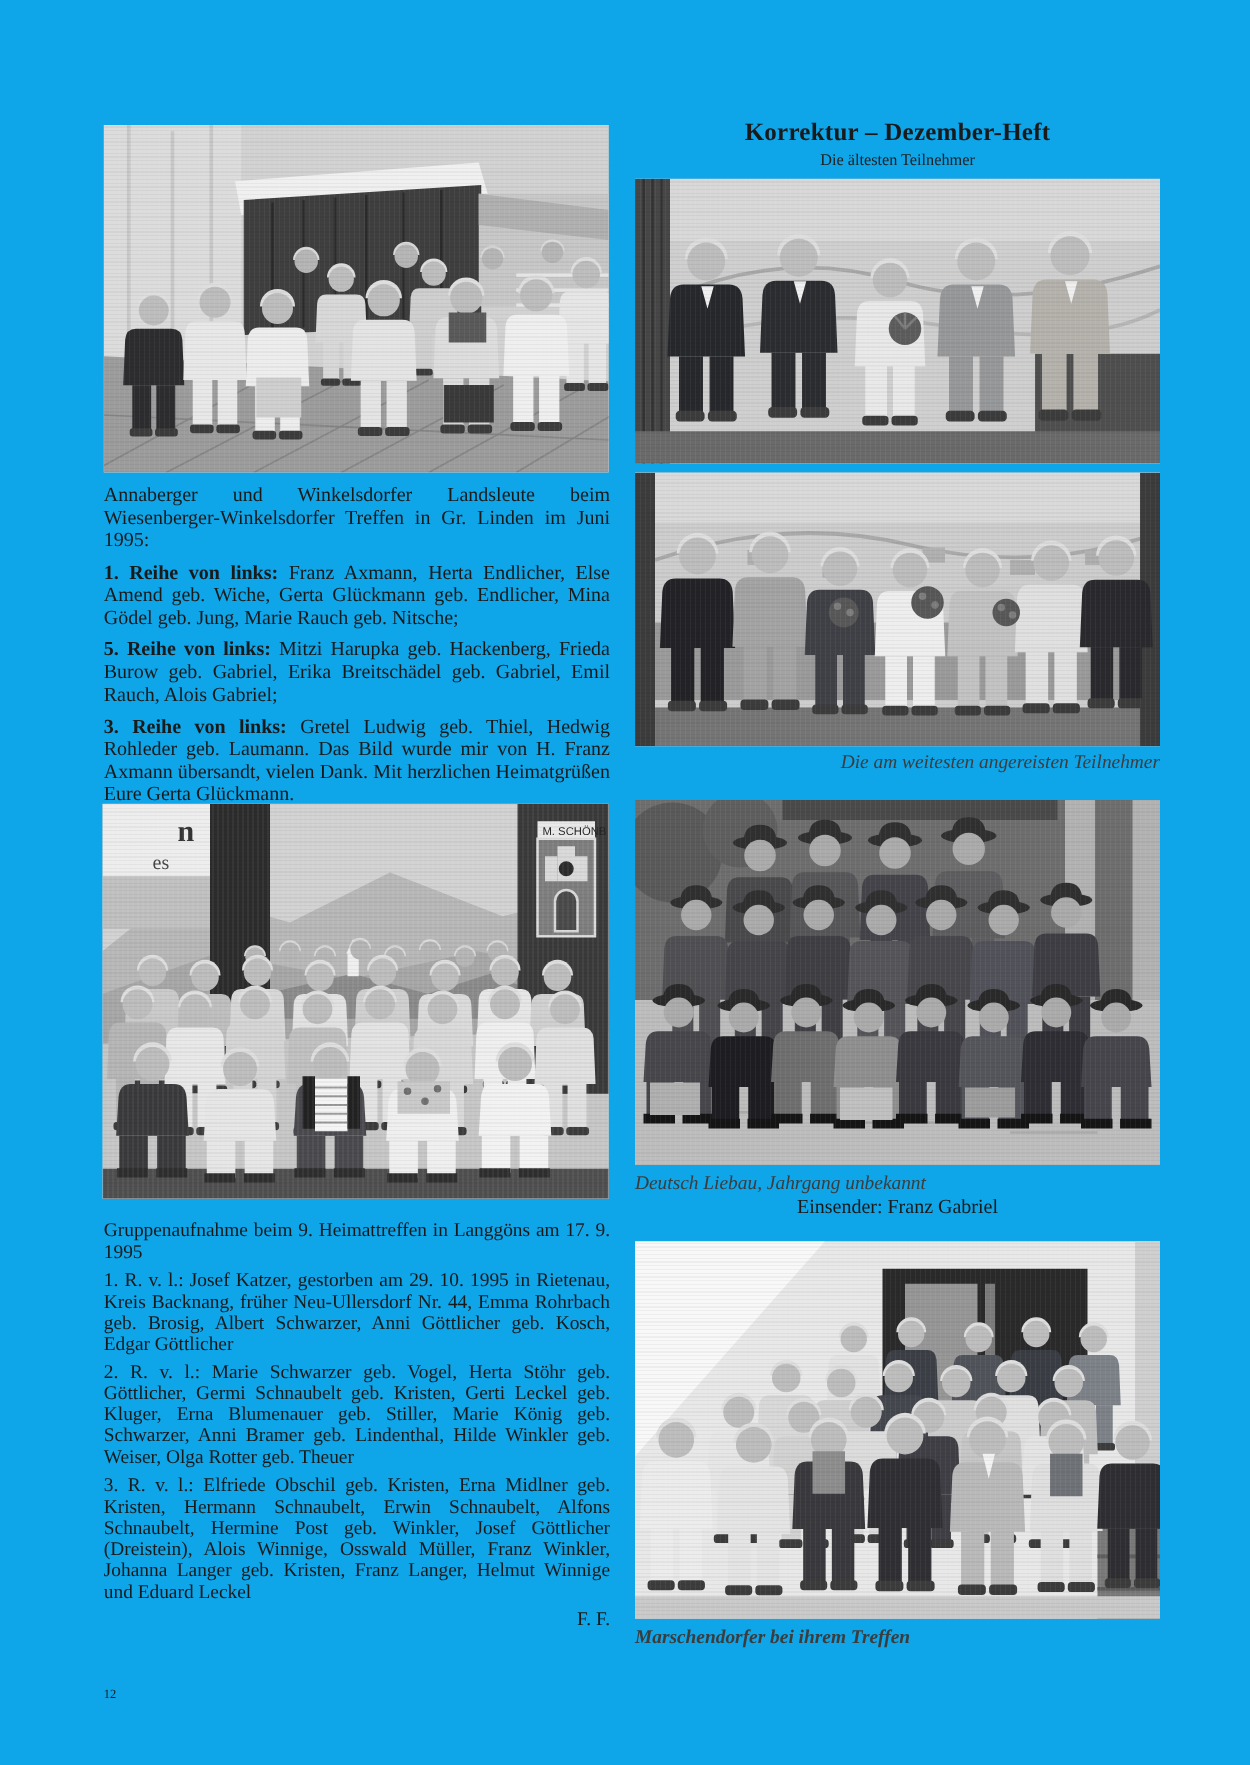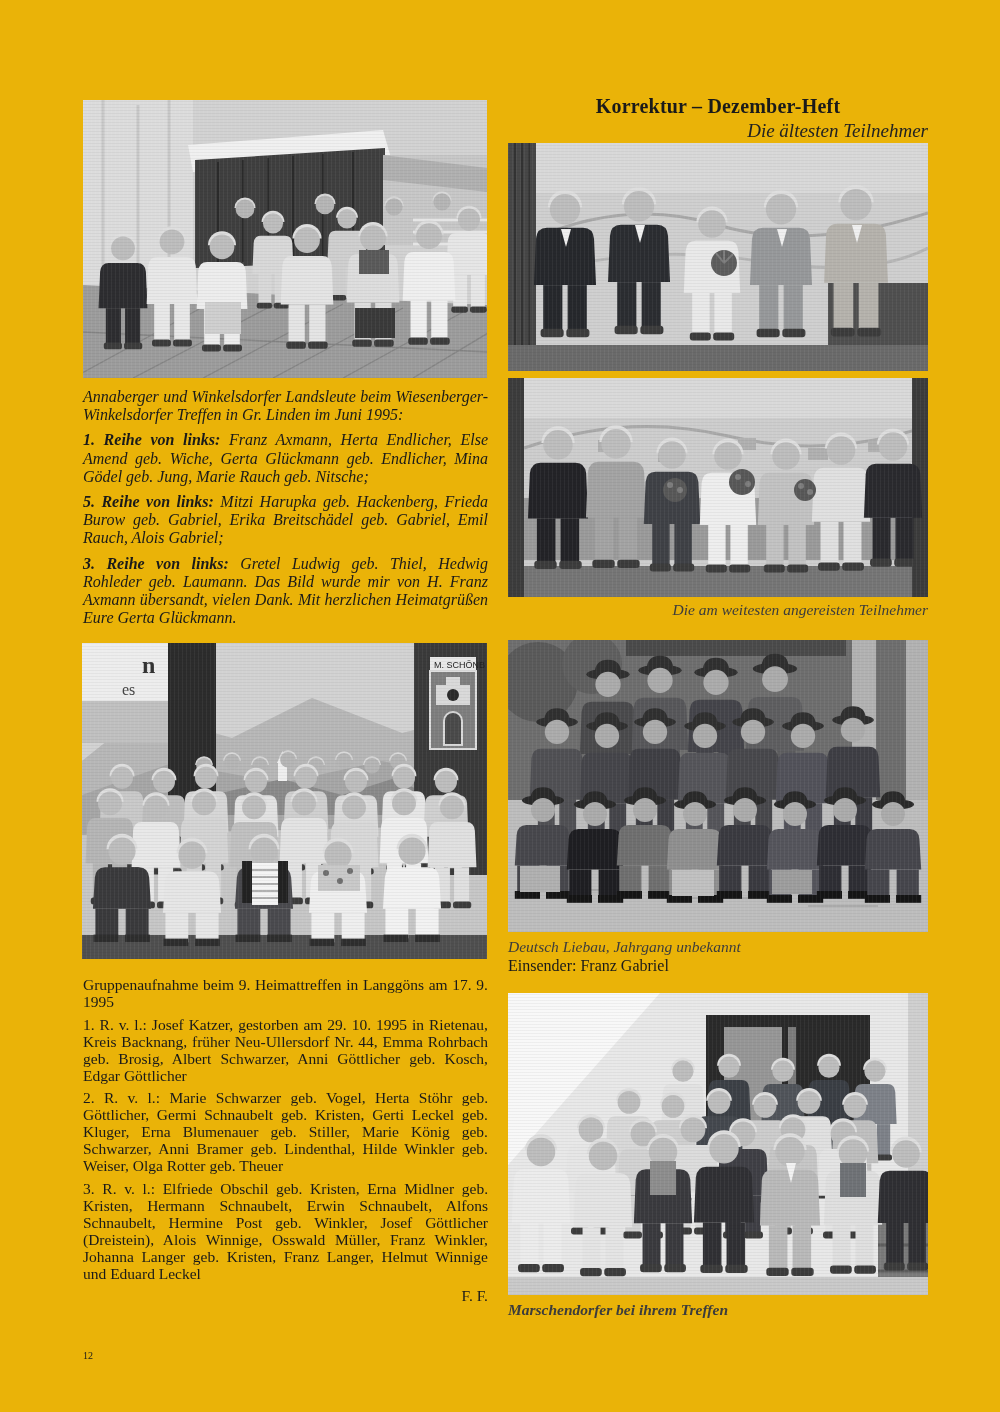--- a/index.html
+++ b/index.html
@@ -1,28 +1,28 @@
 <!DOCTYPE html>
 <html><head>
 <meta charset="utf-8">
 <style>
   html,body{margin:0;padding:0;background:#ffffff;}
   #page{
-    position:relative;width:1000px;height:1412px;background:#eab308;overflow:hidden;
+    position:relative;width:1000px;height:1412px;background:#0ea5e9;overflow:hidden;
     font-family:"Liberation Serif","DejaVu Serif",serif;color:#1a1a1a;
   }
   .abs{position:absolute;}
   
   .col-head{width:420px;text-align:center;font-weight:bold;font-size:20px;letter-spacing:.2px;}
-  .col-sub{width:420px;text-align:right;font-style:italic;font-size:19px;color:#222;}
+  .col-sub{width:420px;text-align:center;font-size:13px;color:#222;}
   .caption{font-style:italic;font-size:15.5px;color:#3c3c3c;}
   .caption.center{width:420px;text-align:center;}
-  .credit{font-size:16px;color:#1a1a1a;width:420px;text-align:left;}
+  .credit{font-size:16px;color:#1a1a1a;width:420px;text-align:center;}
   .textcol{width:405px;font-size:16px;line-height:18.2px;text-align:justify;}
-  .textcol p{margin:0 0 7px 0;font-style:italic;}
+  .textcol p{margin:0 0 7px 0;}
   .textcol2{width:405px;font-size:15.5px;line-height:16.9px;text-align:justify;}
   .textcol2 p{margin:0 0 6px 0;}
   .textcol2 .it{}
   .sig{text-align:right;margin-top:-2px;}
   .pagenum{font-size:10px;}
   
   .photo{position:absolute;overflow:hidden;background:#cccccc;}
   .photo svg{display:block;}
   .photo::after{
     content:"";position:absolute;inset:0;pointer-events:none;

